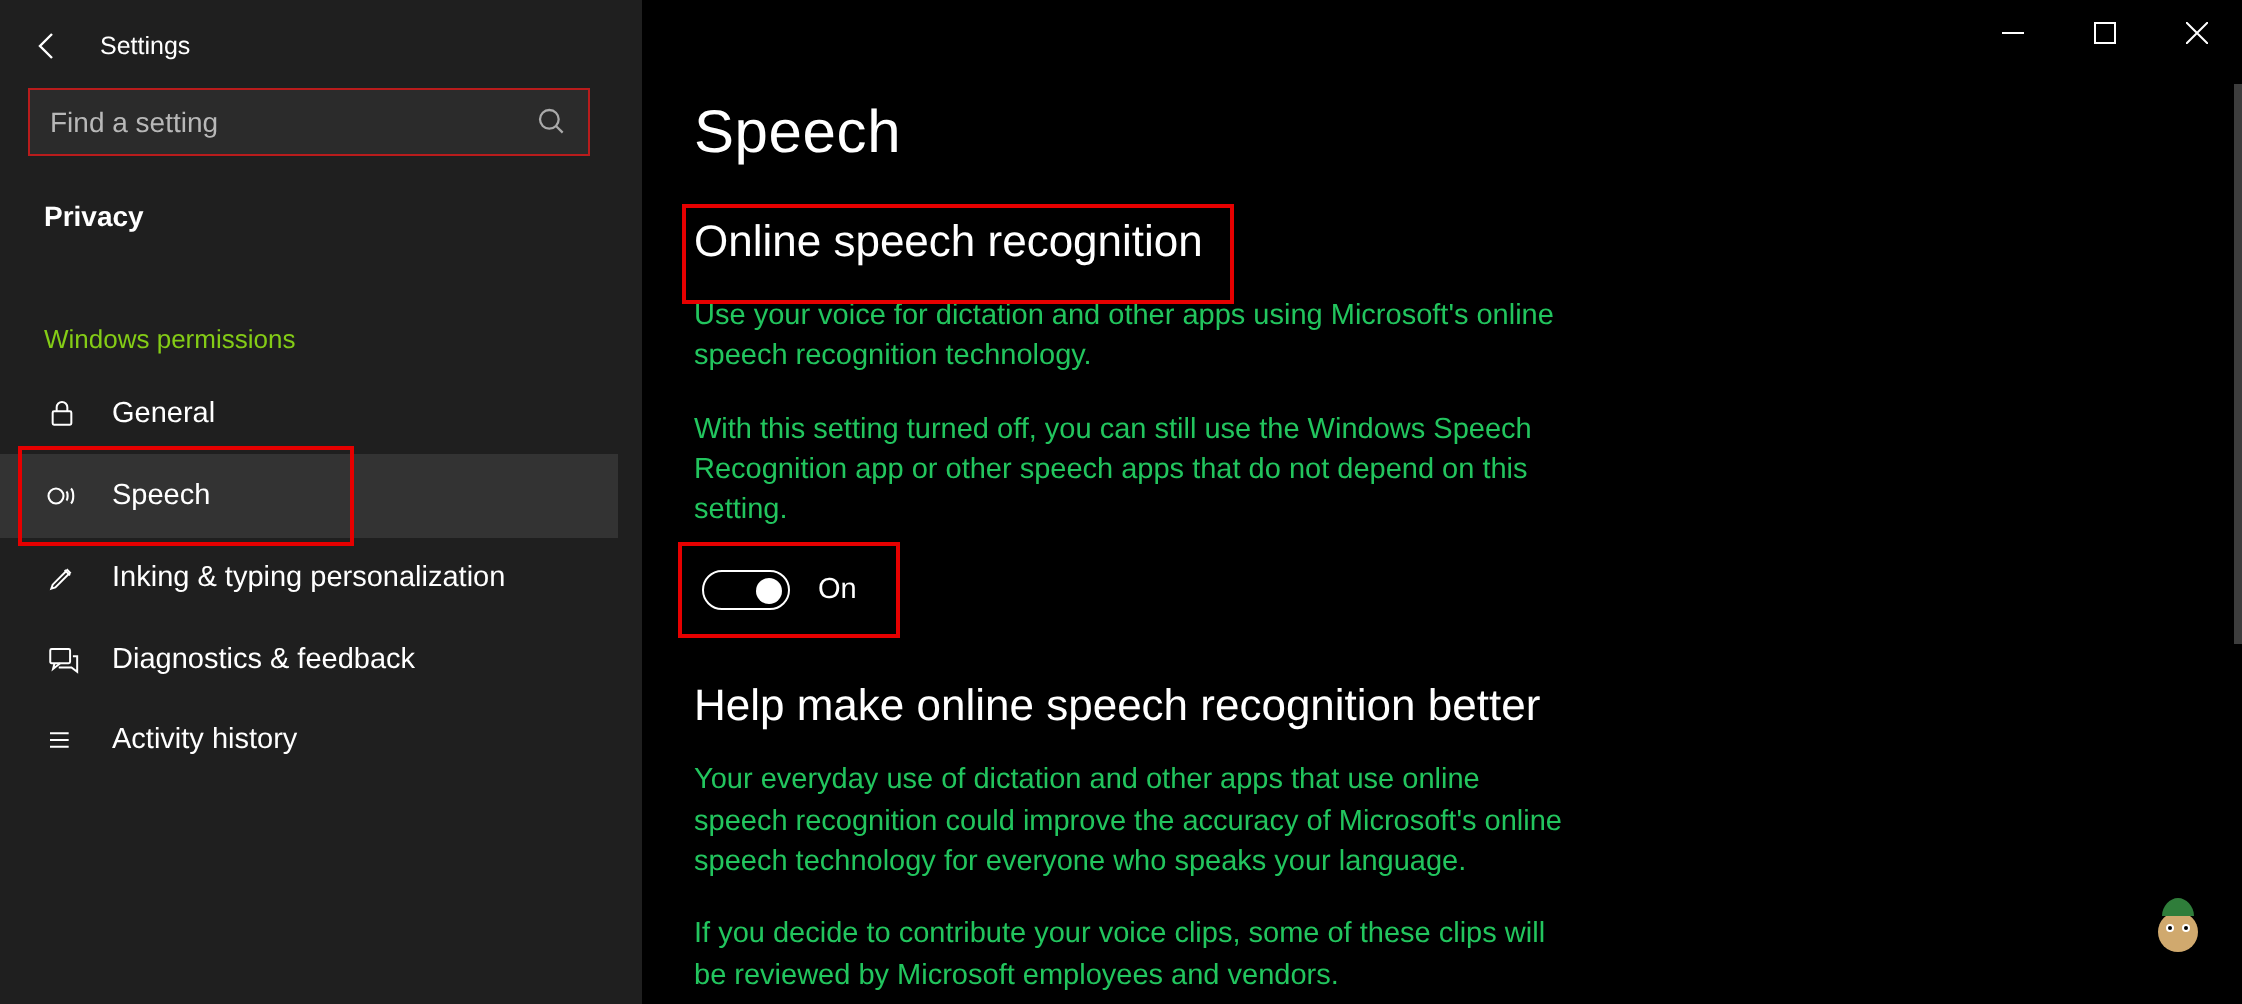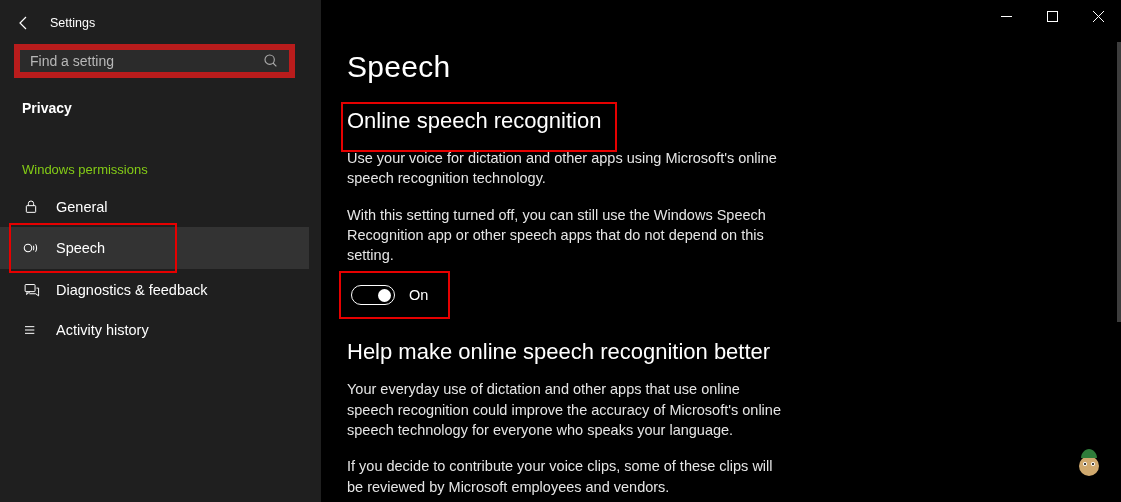--- a/index.html
+++ b/index.html
@@ -34,21 +34,21 @@
   }
   .home-row {
     display: flex;
     align-items: center;
     gap: 14px;
     padding: 18px 14px 12px 22px;
     font-size: 14px;
   }
   .search-box {
     margin: 6px 14px 10px 14px;
-    border: 6px solid #b91c1c;
+    border: 1px solid #b91c1c;
     background: #2b2b2b;
     height: 34px;
     display: flex;
     align-items: center;
     padding: 0 10px;
     justify-content: space-between;
   }
   .search-box span.ph {
     color: #b8b8b8;
     font-size: 14px;
@@ -112,21 +112,21 @@
     letter-spacing: 0.3px;
   }
   h2.section-title {
     font-weight: 400;
     font-size: 22px;
     margin-bottom: 14px;
     display: inline-block;
   }
   p.body {
     font-size: 14.5px;
-    color: #e5e5e5;
+    color: #22c55e;
     max-width: 440px;
     line-height: 1.4;
     margin-bottom: 16px;
   }
   .toggle-row {
     display: flex;
     align-items: center;
     gap: 14px;
     margin: 6px 0 26px 0;
   }
@@ -215,20 +215,29 @@
     <span class="nv-icon">
       <svg width="18" height="18" viewBox="0 0 24 24" fill="none" stroke="#fff" stroke-width="1.4">
           <circle cx="8" cy="12" r="5"></circle>
           <path d="M15 9c1 1 1 5 0 6M18 7c2 2 2 8 0 10"></path>
         </svg>
     </span>
     <span>Speech</span>
     <div class="redbox" style="left:9px;right:132px;top:-4px;bottom:-4px;"></div>
   </div>
 
+  <div class="nav-item">
+    <span class="nv-icon">
+      <svg width="16" height="16" viewBox="0 0 24 24" fill="none" stroke="#fff" stroke-width="1.5">
+          <path d="M4 20l3-1 11-11-2-2L5 17l-1 3z"></path>
+          <path d="M14 6l4 4"></path>
+        </svg>
+    </span>
+    <span>Inking &amp; typing personalization</span>
+  </div>
 
   <div class="nav-item">
     <span class="nv-icon">
       <svg width="17" height="17" viewBox="0 0 24 24" fill="none" stroke="#fff" stroke-width="1.4">
           <rect x="3" y="5" width="14" height="10" rx="1"></rect>
           <path d="M6 15l-1 4 5-4"></path>
           <path d="M9 18h9l4 3v-3h0a1 1 0 0 0 0 0V10h-3"></path>
         </svg>
     </span>
     <span>Diagnostics &amp; feedback</span>

